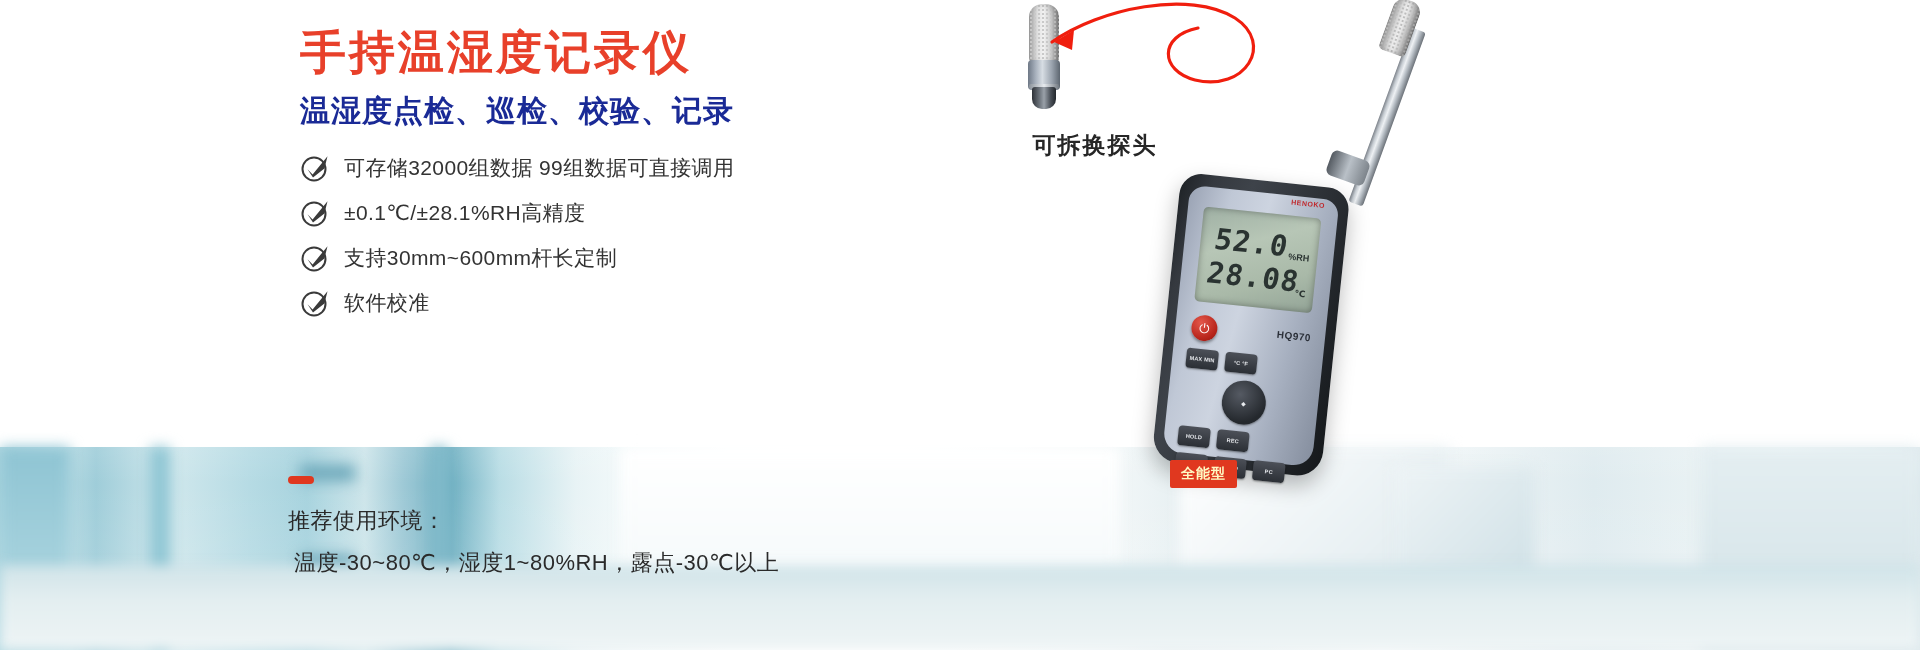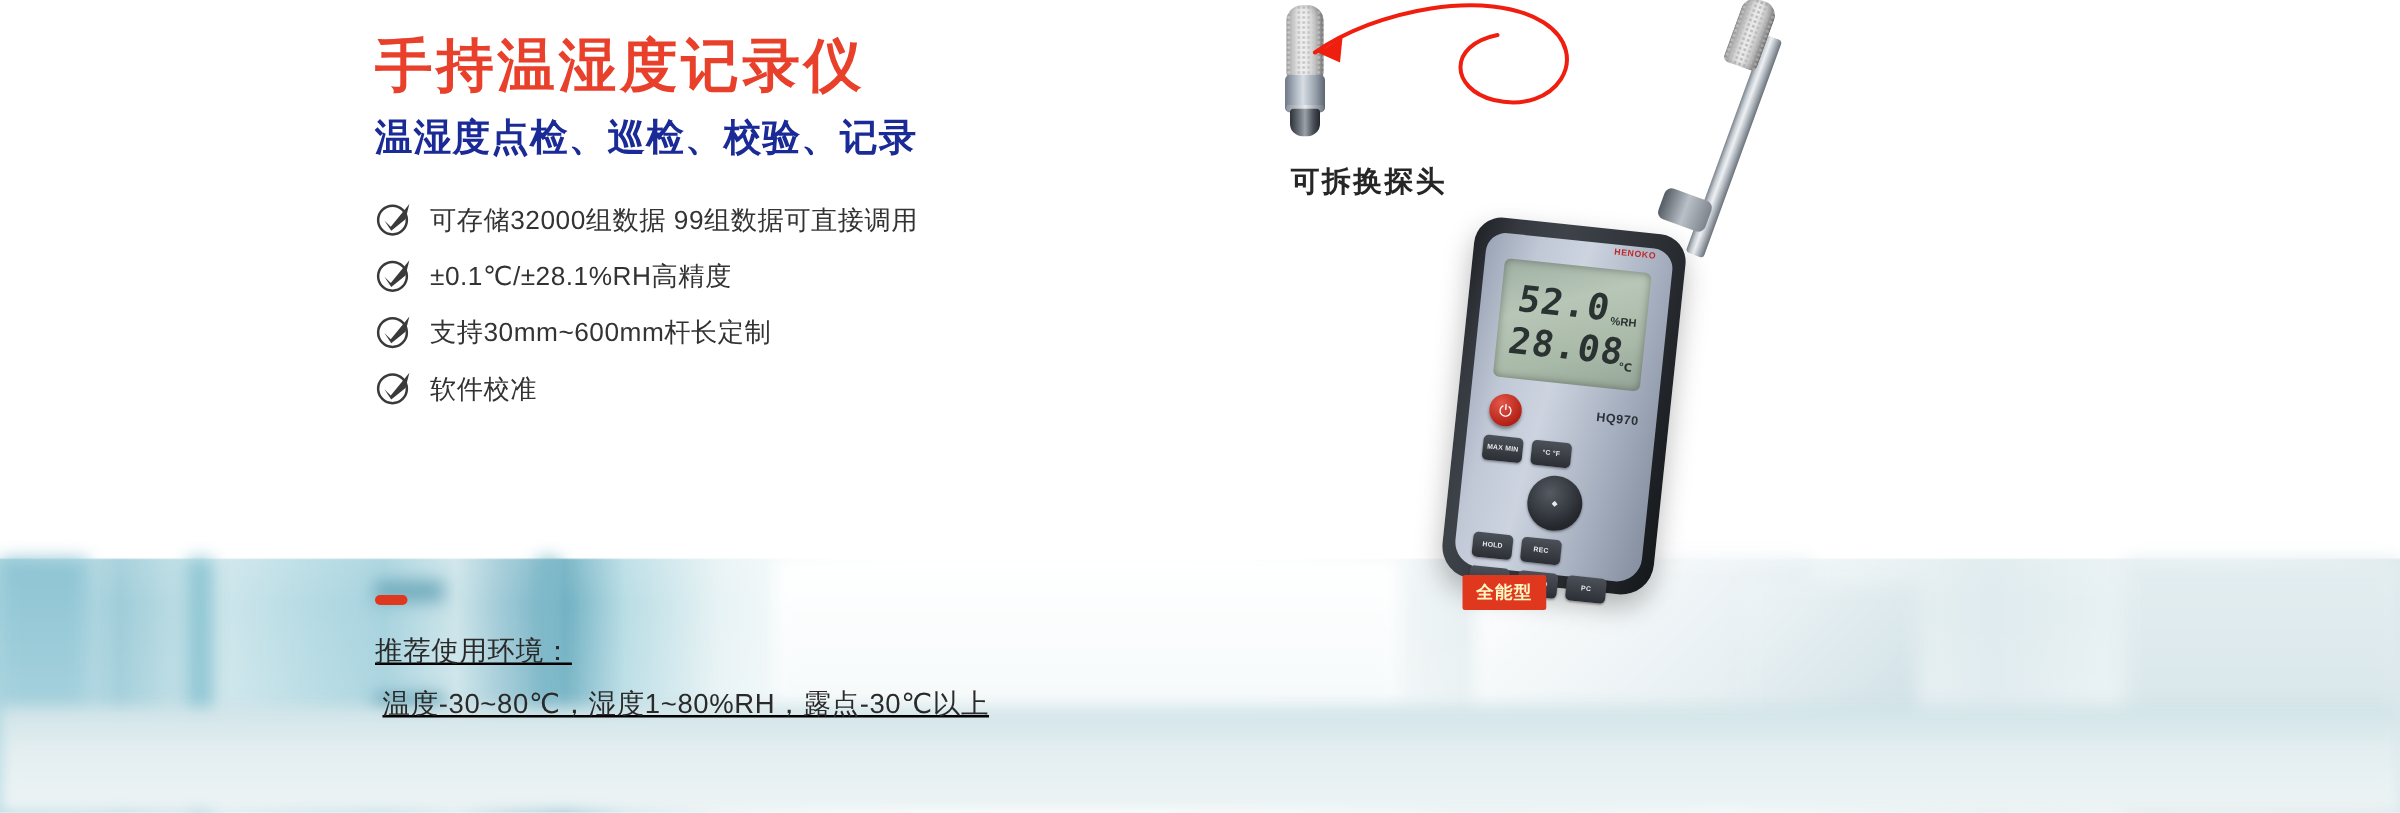--- a/index.html
+++ b/index.html
@@ -63,30 +63,30 @@
     white-space:nowrap;
   }
   .sub-title {
     position:absolute; left:300px; top:80px;
     font-size:30px; line-height:38px; font-weight:bold;
     color:#1a2a96; letter-spacing:1px;
     white-space:nowrap;
   }
 
   .features { position:absolute; left:300px; top:133px; width:760px; }
-  .feature-row { display:flex; align-items:flex-end; height:45px; }
+  .feature-row { display:flex; align-items:center; height:45px; }
   .chk { width:30px; height:30px; flex:0 0 30px; position:relative; margin-right:14px; }
   .chk svg { display:block; width:30px; height:30px; overflow:visible; }
   .feature-text {
     font-size:21px; color:#333333; letter-spacing:.4px; white-space:nowrap;
     font-weight:500;
   }
 
   
-  .bottom-text { position:absolute; left:300px; top:476px; width:900px; z-index:6;text-decoration:underline; }
+  .bottom-text { position:absolute; left:288px; top:476px; width:900px; z-index:6; }
   .red-dash {
     width:26px; height:8px; background:#e0381f; border-radius:4px; margin-bottom:22px;
   }
   .rec-line1 {
     font-size:22px; color:#2a2a2a; letter-spacing:.5px; white-space:nowrap; font-weight:500;
     margin-bottom:12px;
   }
   .rec-line2 {
     font-size:22px; color:#2a2a2a; letter-spacing:.5px; white-space:nowrap; font-weight:500;
     padding-left:6px;

